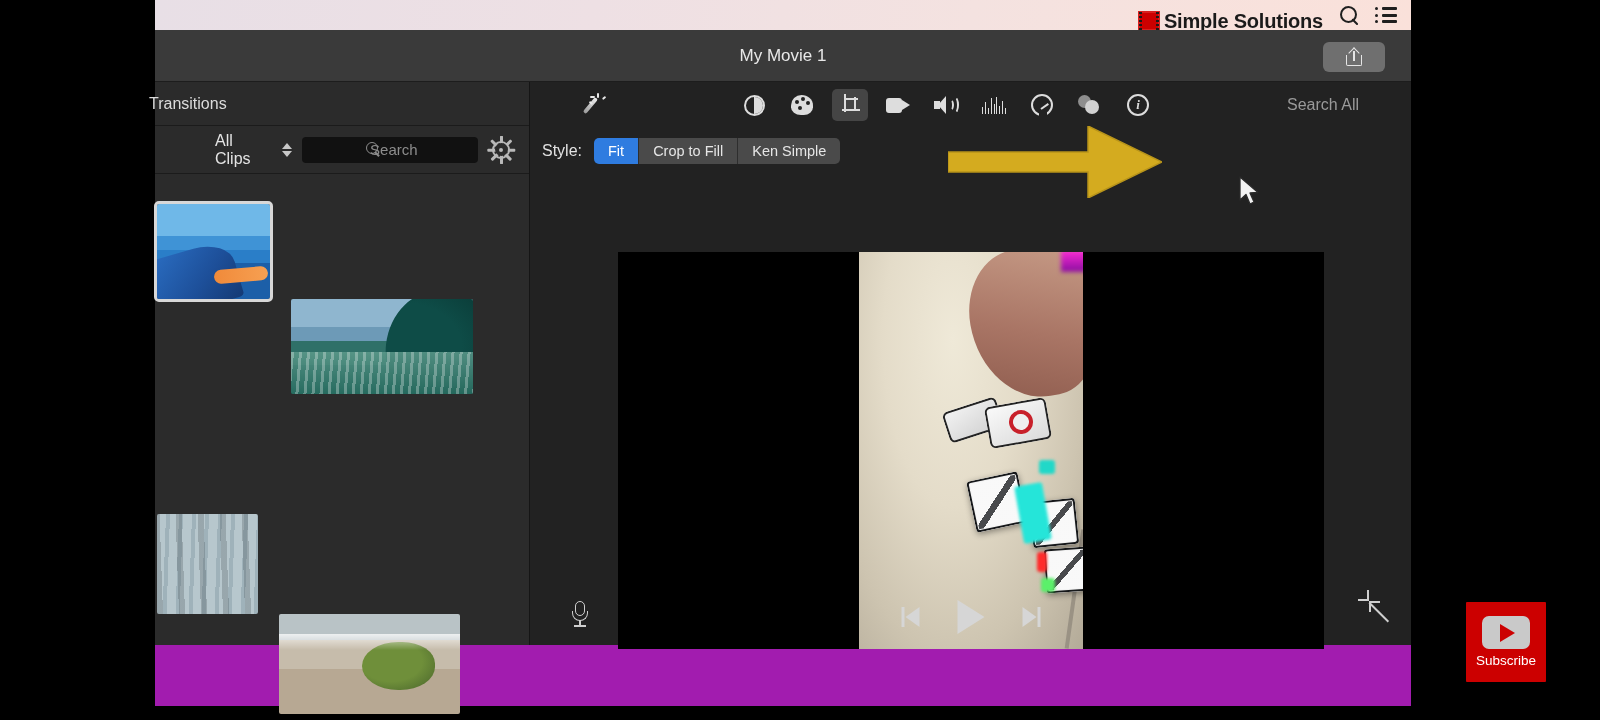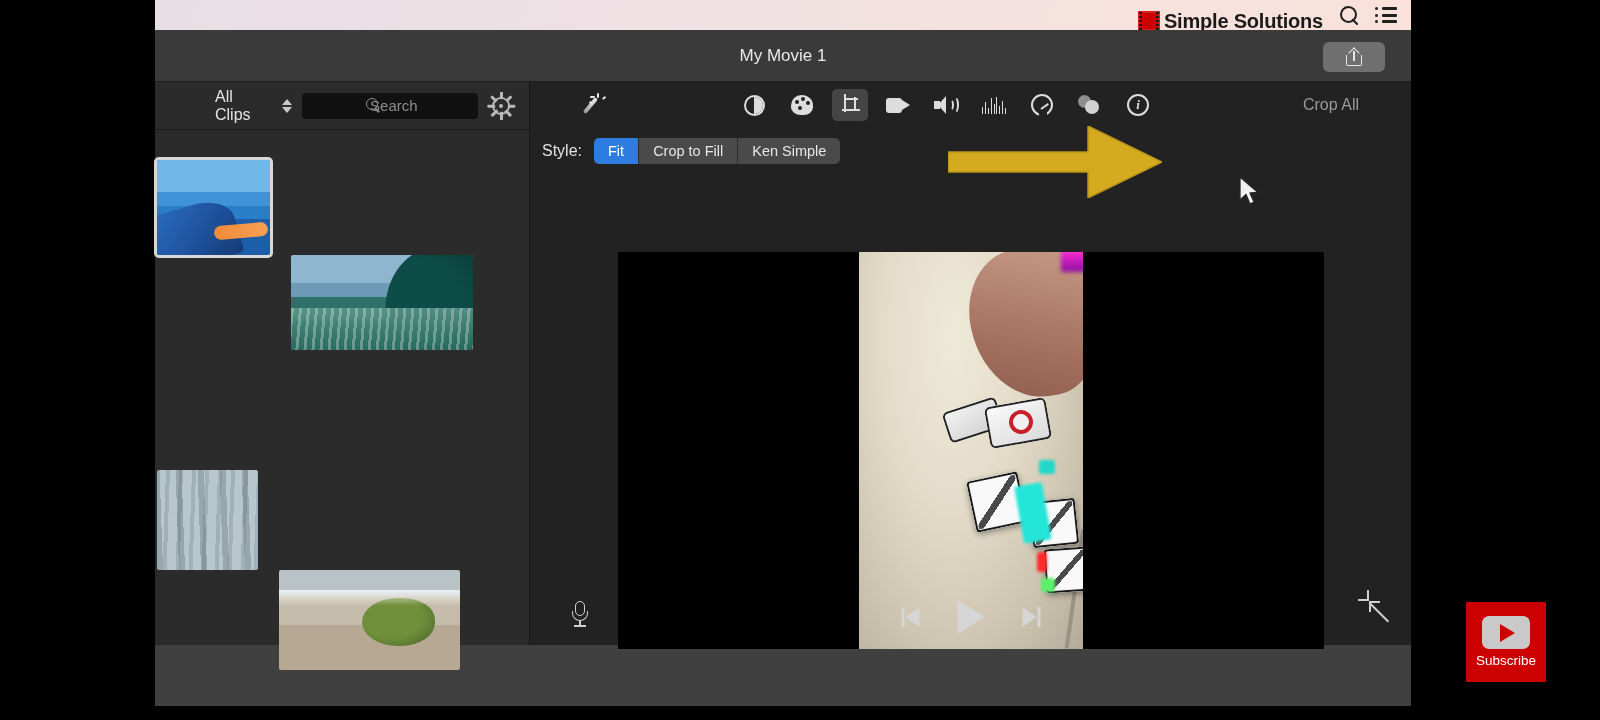--- a/index.html
+++ b/index.html
@@ -40,21 +40,21 @@
     background:#1f1f1f; transform: rotate(45deg); transform-origin: left center; border-radius:1px;
   }
   .ic-list-top { width: 22px; height: 16px; display:flex; flex-direction:column; justify-content:space-between; }
   .ic-list-top .row { display:flex; align-items:center; gap:4px; height:3px; }
   .ic-list-top .dot { width:3px; height:3px; background:#1f1f1f; border-radius:50%; flex:0 0 auto;}
   .ic-list-top .bar { flex:1; height:3px; background:#1f1f1f; border-radius:1px; }
 
   
   .appwin {
     position: absolute; left: 155px; top: 30px; width: 1256px; height: 676px;
-    background: #404040;
+    background: #a21caf;
   }
   .titlebar {
     position: relative; height: 52px; background: #3a3a3a;
     border-bottom: 1px solid #1d1d1d;
     display:flex; align-items:center; justify-content:center;
   }
   .win-title { font-size: 17px; color: #e8e8e8; }
   .share-btn {
     position:absolute; right: 26px; top: 12px; width: 62px; height: 30px;
     background:#6f6f6f; border-radius: 6px; display:flex; align-items:center; justify-content:center;
@@ -347,20 +347,23 @@
           <div class="box"></div>
             <div class="stem"></div>
             <div class="head"></div>
         </div>
       </div>
     </div>
 
     <div class="body">
 
       <div class="leftpanel">
+        <div class="lp-header">
+          <div class="lp-header-title">Transitions</div>
+        </div>
         <div class="lp-toolbar">
           <div class="allclips">
             <span>All Clips</span>
             <span class="stepper">
               <span class="up"></span>
                 <span class="dn"></span>
             </span>
           </div>
           <div class="searchbox">
             <span class="mag"></span>
@@ -453,21 +456,21 @@
           </div>
           <div class="tb-icon" style="margin-left:12px;">
             <span class="ic-filters">
               <span class="c1"></span>
                 <span class="c2"></span>
             </span>
           </div>
           <div class="tb-icon" style="margin-left:12px;">
             <span class="ic-info">i</span>
           </div>
-          <div class="reset-all">Crop All</div>
+          <div class="reset-all">Search All</div>
         </div>
 
         <div class="style-row">
           <div class="style-label">Style:</div>
           <div class="seg">
             <div class="on">Fit</div>
             <div>Crop to Fill</div>
             <div>Ken Simple</div>
           </div>
 

